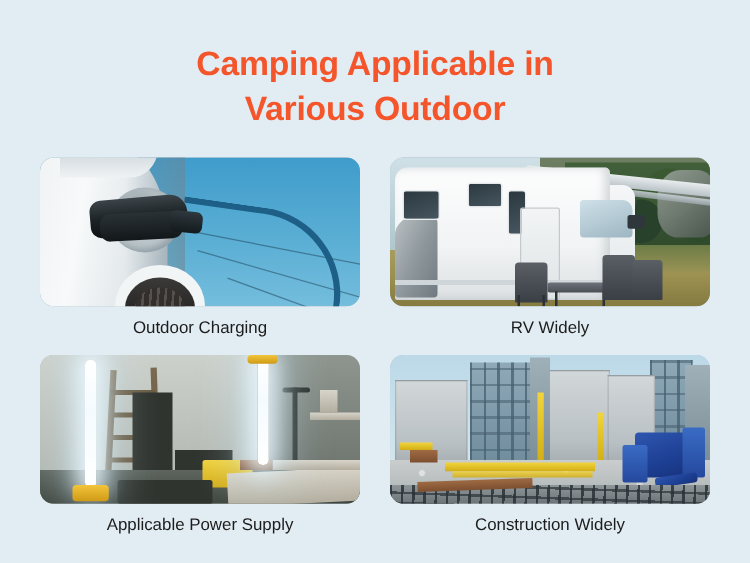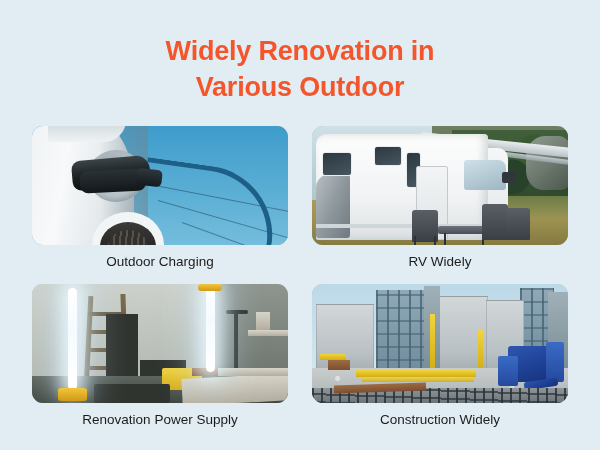--- a/index.html
+++ b/index.html
@@ -358,21 +358,21 @@
   .rust-beam {
     background: linear-gradient(180deg, #9e6a43 0%, #7c4f30 100%);
   }
 </style>
 </head>
 <body>
 
 <div class="page">
 
   <div class="title">
-    <span class="line">Widely Renovation in</span>
+    <span class="line">Camping Applicable in</span>
     <span class="line">Various Outdoor</span>
   </div>
 
   <div class="grid">
 
     <div class="cell">
       <div class="thumb">
         <div class="layer sky1"></div>
         <div class="layer wire" style="left:118px;top:58px;width:160px;transform:rotate(11deg);"></div>
         <div class="layer wire" style="left:126px;top:74px;width:150px;transform:rotate(16deg);"></div>
@@ -447,21 +447,21 @@
         <div class="layer yellow-box" style="left:130px;top:84px;width:40px;height:22px;"></div>
         <div class="layer plank" style="left:150px;top:92px;width:110px;height:27px;transform:rotate(-3deg);"></div>
         <div class="layer plank" style="left:186px;top:84px;width:70px;height:8px;"></div>
         <div class="layer rust-beam" style="left:160px;top:84px;width:26px;height:8px;"></div>
         <div class="layer frame-dark" style="left:62px;top:100px;width:76px;height:19px;border-radius:2px;"></div>
         <div class="layer worklight-tube" style="left:36px;top:4px;height:102px;"></div>
         <div class="layer worklight-base" style="left:26px;top:104px;width:29px;height:13px;"></div>
         <div class="layer worklight-tube" style="left:174px;top:2px;height:86px;"></div>
         <div class="layer worklight-base" style="left:166px;top:0px;width:24px;height:7px;"></div>
       </div>
-      <div class="caption">Renovation Power Supply</div>
+      <div class="caption">Applicable Power Supply</div>
     </div>
 
     <div class="cell">
       <div class="thumb">
         <div class="layer sky4"></div>
         <div class="layer scaffold" style="left:64px;top:6px;width:62px;height:84px;"></div>
         <div class="layer scaffold" style="left:208px;top:4px;width:34px;height:80px;"></div>
         <div class="layer tower" style="left:236px;top:8px;width:22px;height:76px;"></div>
         <div class="layer concrete-panel" style="left:4px;top:20px;width:56px;height:66px;"></div>
         <div class="layer concrete-panel" style="left:126px;top:12px;width:48px;height:74px;"></div>

